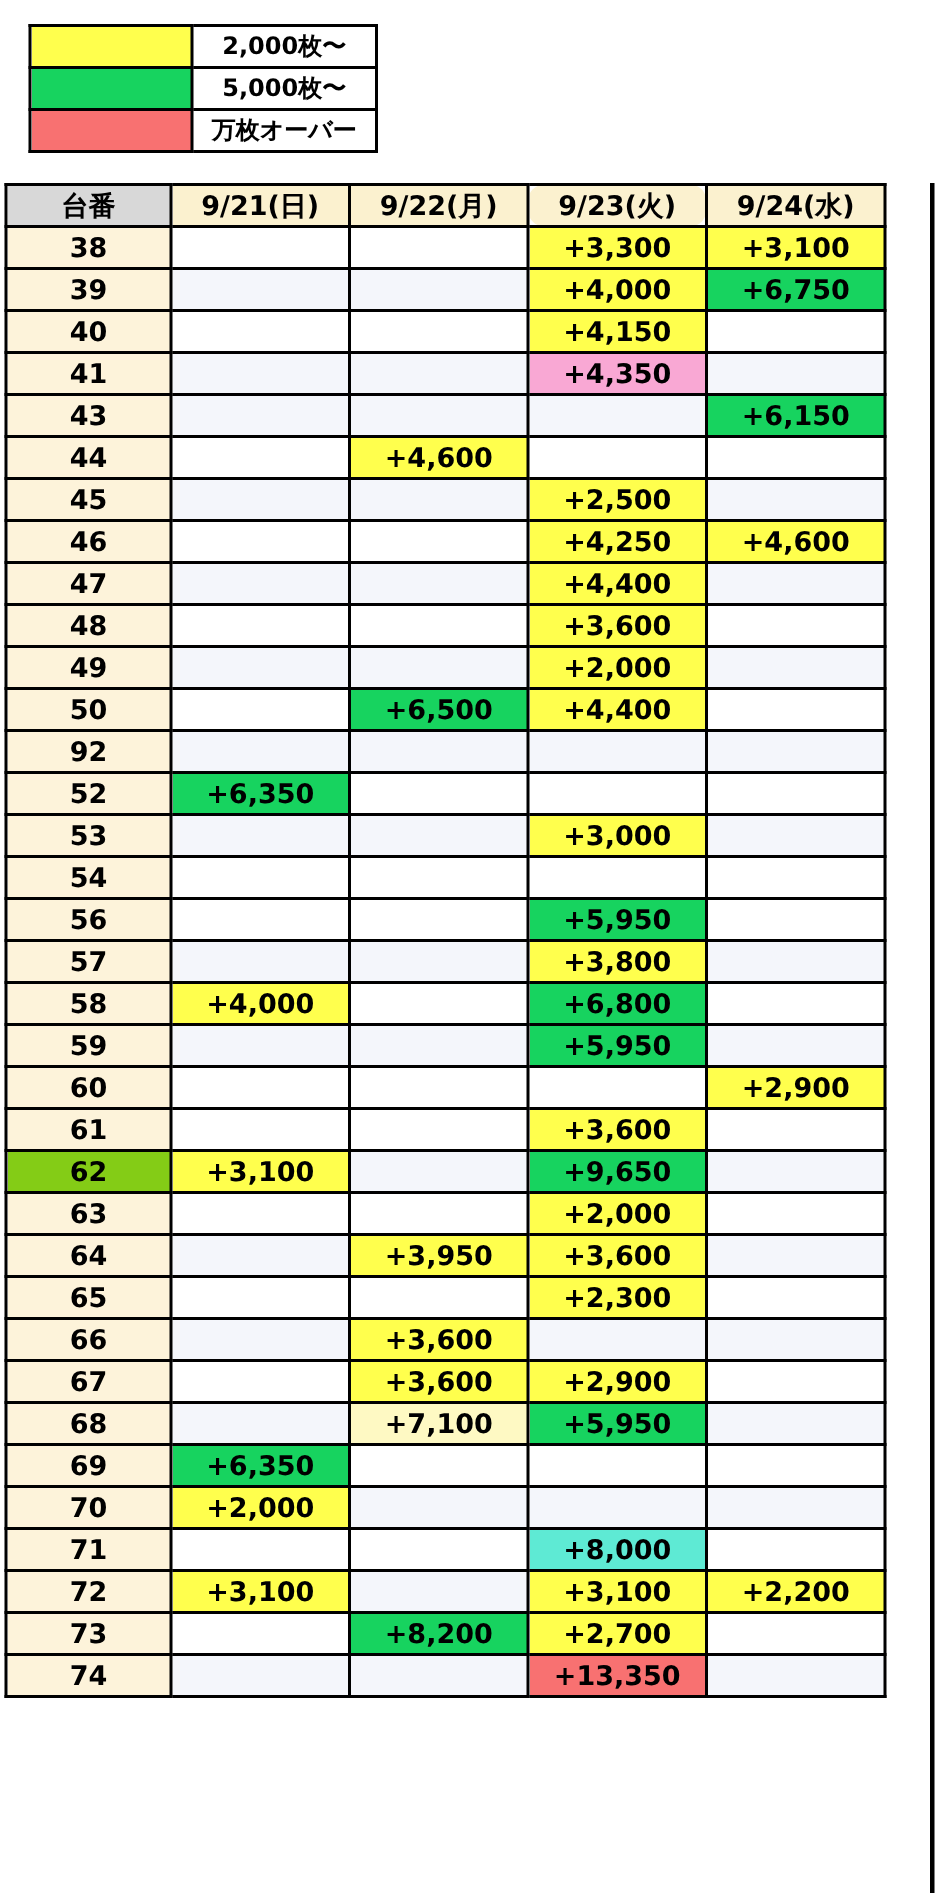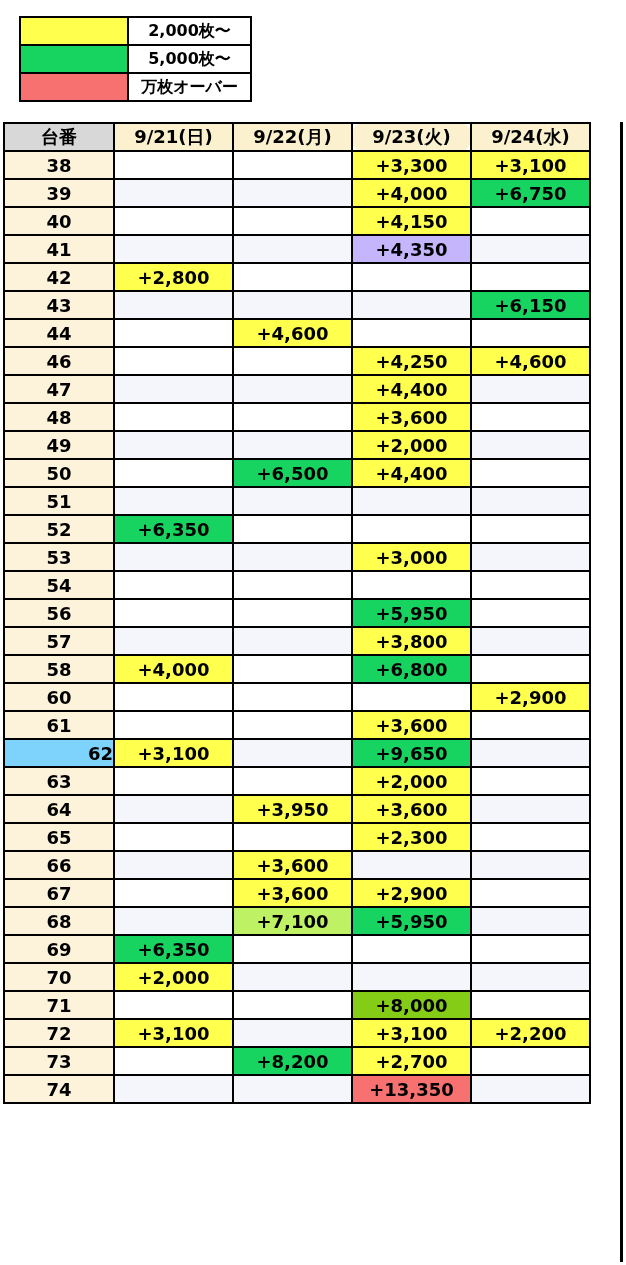--- a/index.html
+++ b/index.html
@@ -88,43 +88,43 @@
         <td style="background: rgb(253, 243, 218);">40</td>
         <td style="background: rgb(255, 255, 255);"></td>
         <td style="background: rgb(255, 255, 255);"></td>
         <td style="background: rgb(255, 255, 77);">+4,150</td>
         <td style="background: rgb(255, 255, 255);"></td>
       </tr>
       <tr>
         <td style="background: rgb(253, 243, 218);">41</td>
         <td style="background: rgb(244, 246, 251);"></td>
         <td style="background: rgb(244, 246, 251);"></td>
-        <td style="background: #c4b5fd;">+4,350</td>
-        <td style="background: rgb(244, 246, 251);"></td>
-      </tr>
-      <tr>
-        <td style="background: rgb(253, 243, 218);">42</td>
-        <td style="background: rgb(255, 255, 77);">+2,800</td>
-        <td style="background: rgb(255, 255, 255);"></td>
-        <td style="background: rgb(255, 255, 255);"></td>
-        <td style="background: rgb(255, 255, 255);"></td>
+        <td style="background: #f9a8d4;">+4,350</td>
+        <td style="background: rgb(244, 246, 251);"></td>
       </tr>
       <tr>
         <td style="background: rgb(253, 243, 218);">43</td>
         <td style="background: rgb(244, 246, 251);"></td>
         <td style="background: rgb(244, 246, 251);"></td>
         <td style="background: rgb(244, 246, 251);"></td>
         <td style="background: rgb(23, 211, 95);">+6,150</td>
       </tr>
       <tr>
         <td style="background: rgb(253, 243, 218);">44</td>
         <td style="background: rgb(255, 255, 255);"></td>
         <td style="background: rgb(255, 255, 77);">+4,600</td>
         <td style="background: rgb(255, 255, 255);"></td>
         <td style="background: rgb(255, 255, 255);"></td>
+      </tr>
+      <tr>
+        <td style="background: rgb(253, 243, 218);">45</td>
+        <td style="background: rgb(244, 246, 251);"></td>
+        <td style="background: rgb(244, 246, 251);"></td>
+        <td style="background: rgb(255, 255, 77);">+2,500</td>
+        <td style="background: rgb(244, 246, 251);"></td>
       </tr>
       <tr>
         <td style="background: rgb(253, 243, 218);">46</td>
         <td style="background: rgb(255, 255, 255);"></td>
         <td style="background: rgb(255, 255, 255);"></td>
         <td style="background: rgb(255, 255, 77);">+4,250</td>
         <td style="background: rgb(255, 255, 77);">+4,600</td>
       </tr>
       <tr>
         <td style="background: rgb(253, 243, 218);">47</td>
@@ -148,21 +148,21 @@
         <td style="background: rgb(244, 246, 251);"></td>
       </tr>
       <tr>
         <td style="background: rgb(253, 243, 218);">50</td>
         <td style="background: rgb(255, 255, 255);"></td>
         <td style="background: rgb(23, 211, 95);">+6,500</td>
         <td style="background: rgb(255, 255, 77);">+4,400</td>
         <td style="background: rgb(255, 255, 255);"></td>
       </tr>
       <tr>
-        <td style="background: rgb(253, 243, 218);">51</td>
+        <td style="background: rgb(253, 243, 218);">92</td>
         <td style="background: rgb(244, 246, 251);"></td>
         <td style="background: rgb(244, 246, 251);"></td>
         <td style="background: rgb(244, 246, 251);"></td>
         <td style="background: rgb(244, 246, 251);"></td>
       </tr>
       <tr>
         <td style="background: rgb(253, 243, 218); text-align: center;">52</td>
         <td style="background: rgb(23, 211, 95);">+6,350</td>
         <td style="background: rgb(255, 255, 255);"></td>
         <td style="background: rgb(255, 255, 255);"></td>
@@ -197,35 +197,42 @@
         <td style="background: rgb(244, 246, 251);"></td>
       </tr>
       <tr>
         <td style="background: rgb(253, 243, 218);">58</td>
         <td style="background: rgb(255, 255, 77);">+4,000</td>
         <td style="background: rgb(255, 255, 255);"></td>
         <td style="background: rgb(23, 211, 95);">+6,800</td>
         <td style="background: rgb(255, 255, 255);"></td>
       </tr>
       <tr>
+        <td style="background: rgb(253, 243, 218);">59</td>
+        <td style="background: rgb(244, 246, 251);"></td>
+        <td style="background: rgb(244, 246, 251);"></td>
+        <td style="background: rgb(23, 211, 95);">+5,950</td>
+        <td style="background: rgb(244, 246, 251);"></td>
+      </tr>
+      <tr>
         <td style="background: rgb(253, 243, 218);">60</td>
         <td style="background: rgb(255, 255, 255);"></td>
         <td style="background: rgb(255, 255, 255);"></td>
         <td style="background: rgb(255, 255, 255);"></td>
         <td style="background: rgb(255, 255, 77);">+2,900</td>
       </tr>
       <tr>
         <td style="background: rgb(253, 243, 218);">61</td>
         <td style="background: rgb(255, 255, 255);"></td>
         <td style="background: rgb(255, 255, 255);"></td>
         <td style="background: rgb(255, 255, 77);">+3,600</td>
         <td style="background: rgb(255, 255, 255);"></td>
       </tr>
       <tr>
-        <td style="background: #7dd3fc; text-align: right;">62</td>
+        <td style="background: #84cc16;">62</td>
         <td style="background: rgb(255, 255, 77);">+3,100</td>
         <td style="background: rgb(244, 246, 251);"></td>
         <td style="background: rgb(23, 211, 95);">+9,650</td>
         <td style="background: rgb(244, 246, 251);"></td>
       </tr>
       <tr>
         <td style="background: rgb(253, 243, 218);">63</td>
         <td style="background: rgb(255, 255, 255);"></td>
         <td style="background: rgb(255, 255, 255);"></td>
         <td style="background: rgb(255, 255, 77);">+2,000</td>
@@ -255,21 +262,21 @@
       <tr>
         <td style="background: rgb(253, 243, 218);">67</td>
         <td style="background: rgb(255, 255, 255);"></td>
         <td style="background: rgb(255, 255, 77);">+3,600</td>
         <td style="background: rgb(255, 255, 77);">+2,900</td>
         <td style="background: rgb(255, 255, 255);"></td>
       </tr>
       <tr>
         <td style="background: rgb(253, 243, 218);">68</td>
         <td style="background: rgb(244, 246, 251);"></td>
-        <td style="background: #bef264; margin-top: 21px;">+7,100</td>
+        <td style="background: #fef9c3; margin-top: 21px;">+7,100</td>
         <td style="background: rgb(23, 211, 95);">+5,950</td>
         <td style="background: rgb(244, 246, 251);"></td>
       </tr>
       <tr>
         <td style="background: rgb(253, 243, 218);">69</td>
         <td style="background: rgb(23, 211, 95);">+6,350</td>
         <td style="background: rgb(255, 255, 255);"></td>
         <td style="background: rgb(255, 255, 255);"></td>
         <td style="background: rgb(255, 255, 255);"></td>
       </tr>
@@ -277,21 +284,21 @@
         <td style="background: rgb(253, 243, 218);">70</td>
         <td style="background: rgb(255, 255, 77);">+2,000</td>
         <td style="background: rgb(244, 246, 251);"></td>
         <td style="background: rgb(244, 246, 251);"></td>
         <td style="background: rgb(244, 246, 251);"></td>
       </tr>
       <tr>
         <td style="background: rgb(253, 243, 218);">71</td>
         <td style="background: rgb(255, 255, 255);"></td>
         <td style="background: rgb(255, 255, 255);"></td>
-        <td style="background: #84cc16;">+8,000</td>
+        <td style="background: #5eead4;">+8,000</td>
         <td style="background: rgb(255, 255, 255);"></td>
       </tr>
       <tr>
         <td style="background: rgb(253, 243, 218);">72</td>
         <td style="background: rgb(255, 255, 77);">+3,100</td>
         <td style="background: rgb(244, 246, 251);"></td>
         <td style="background: rgb(255, 255, 77);">+3,100</td>
         <td style="background: rgb(255, 255, 77);">+2,200</td>
       </tr>
       <tr>

